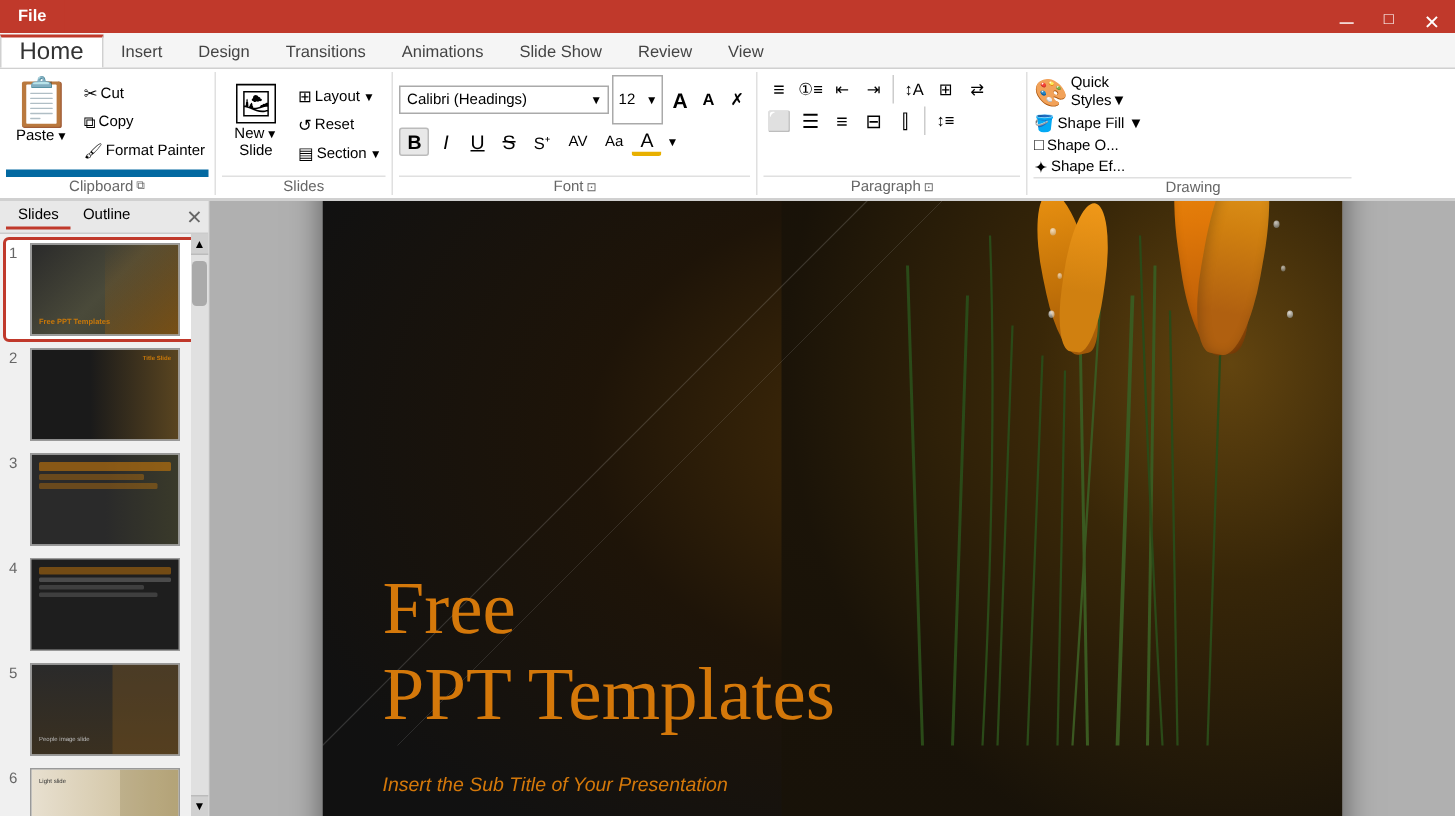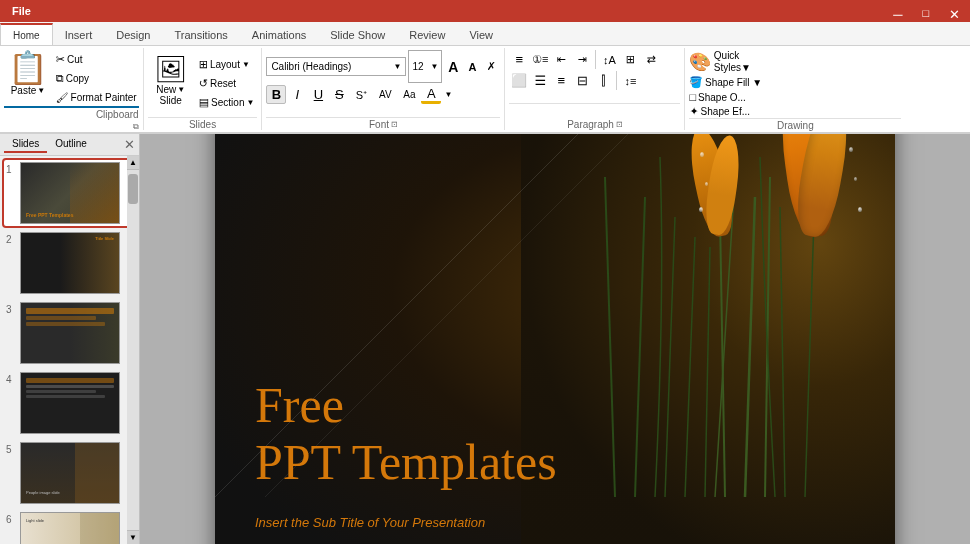--- a/index.html
+++ b/index.html
@@ -11,21 +11,21 @@
 <div style="height:22px; background:#c0392b; display:flex; align-items:flex-end;">
   <div style="background:#c0392b; color:white; font-weight:bold; font-size:11px; padding:2px 12px; cursor:pointer; height:100%; display:flex; align-items:center;">File</div>
   <div style="display:flex; gap:0; margin-left:auto;">
     <div style="color:white; padding:0 10px; cursor:pointer; font-size:13px;">─</div>
     <div style="color:white; padding:0 10px; cursor:pointer; font-size:11px;">□</div>
     <div style="color:white; padding:0 10px; cursor:pointer; font-size:13px;">✕</div>
   </div>
 </div>
 
 <div style="height:24px; background:#f5f5f5; display:flex; align-items:flex-end; border-bottom:1px solid #d0d0d0;">
-  <div style="padding:3px 12px; font-size:10px; cursor:pointer; color:#333; height:22px; display:flex; align-items:center; background:white; border-top:2px solid #c0392b; border-left:1px solid #d0d0d0; border-right:1px solid #d0d0d0;">Home</div>
+  <div style="padding:3px 12px; font-size:16px; cursor:pointer; color:#333; height:22px; display:flex; align-items:center; background:white; border-top:2px solid #c0392b; border-left:1px solid #d0d0d0; border-right:1px solid #d0d0d0;">Home</div>
   <div style="padding:3px 12px; font-size:11px; cursor:pointer; color:#444; height:20px; display:flex; align-items:center;">Insert</div>
   <div style="padding:3px 12px; font-size:11px; cursor:pointer; color:#444; height:20px; display:flex; align-items:center;">Design</div>
   <div style="padding:3px 12px; font-size:11px; cursor:pointer; color:#444; height:20px; display:flex; align-items:center;">Transitions</div>
   <div style="padding:3px 12px; font-size:11px; cursor:pointer; color:#444; height:20px; display:flex; align-items:center;">Animations</div>
   <div style="padding:3px 12px; font-size:11px; cursor:pointer; color:#444; height:20px; display:flex; align-items:center;">Slide Show</div>
   <div style="padding:3px 12px; font-size:11px; cursor:pointer; color:#444; height:20px; display:flex; align-items:center;">Review</div>
   <div style="padding:3px 12px; font-size:11px; cursor:pointer; color:#444; height:20px; display:flex; align-items:center;">View</div>
 </div>
 
 <div style="height:88px; background:white; border-bottom:2px solid #d0d0d0; display:flex; align-items:stretch; padding:2px 0;">
@@ -49,21 +49,21 @@
         <div style="display:flex; align-items:center; font-size:11px; cursor:pointer; padding:1px 2px; border-radius:2px; height:18px; gap:2px;">
           <span>⧉</span>
             <span style="font-size:10px;">Copy</span>
         </div>
         <div style="display:flex; align-items:center; font-size:10px; cursor:pointer; padding:1px 2px; border-radius:2px; height:18px; gap:2px;">
           <span>🖌</span>
             <span>Format Painter</span>
         </div>
       </div>
     </div>
-    <div style="font-size:10px; color:#666; text-align:center; border-top:2px solid #0369a1; padding-top:1px; display:flex; align-items:flex-end; justify-content:center; gap:2px;flex-direction:column;">
+    <div style="font-size:10px; color:#666; text-align:center; border-top:5px solid #0369a1; padding-top:1px; display:flex; align-items:flex-start; justify-content:center; gap:2px;">
       <span>Clipboard</span>
       <span style="font-size:8px;">⧉</span>
     </div>
   </div>
 
   <div style="display:flex; flex-direction:column; align-items:stretch; padding:2px 4px 0 4px; border-right:1px solid #e0e0e0; min-width:100px;">
     <div style="display:flex; flex:1; align-items:flex-start; gap:2px;">
 
       <div style="display:flex; flex-direction:column; align-items:center; cursor:pointer; padding:2px 3px; border-radius:2px; min-width:46px; height:62px; justify-content:center;">
         <div style="font-size:26px; line-height:1;">🖼</div>
@@ -150,21 +150,21 @@
       <div style="display:flex; align-items:center; gap:1px;">
         <div style="width:20px; height:19px; display:flex; align-items:center; justify-content:center; cursor:pointer; font-size:13px; border:1px solid transparent;">⬜</div>
         <div style="width:20px; height:19px; display:flex; align-items:center; justify-content:center; cursor:pointer; font-size:13px;">☰</div>
         <div style="width:20px; height:19px; display:flex; align-items:center; justify-content:center; cursor:pointer; font-size:13px;">≡</div>
         <div style="width:20px; height:19px; display:flex; align-items:center; justify-content:center; cursor:pointer; font-size:13px;">⊟</div>
         <div style="width:20px; height:19px; display:flex; align-items:center; justify-content:center; cursor:pointer; font-size:13px;">⫿</div>
         <div style="width:1px; height:19px; background:#ccc; margin:0 2px;"></div>
         <div style="width:20px; height:19px; display:flex; align-items:center; justify-content:center; cursor:pointer; font-size:11px;">↕≡</div>
       </div>
     </div>
-    <div style="font-size:10px; color:#666; text-align:center; border-top:1px solid #e0e0e0; padding-top:15px; display:flex; align-items:center; justify-content:center; gap:2px;">
+    <div style="font-size:10px; color:#666; text-align:center; border-top:1px solid #e0e0e0; padding-top:1px; display:flex; align-items:center; justify-content:center; gap:2px;">
       <span>Paragraph</span>
       <span style="font-size:8px;">⊡</span>
     </div>
   </div>
 
   <div style="display:flex; flex-direction:column; align-items:stretch; padding:2px 4px 0 4px; min-width:220px;">
     <div style="display:flex; flex:1; align-items:flex-start; gap:4px;">
 
 
       <div style="display:flex; flex-direction:column; gap:2px; min-width:100px;">

